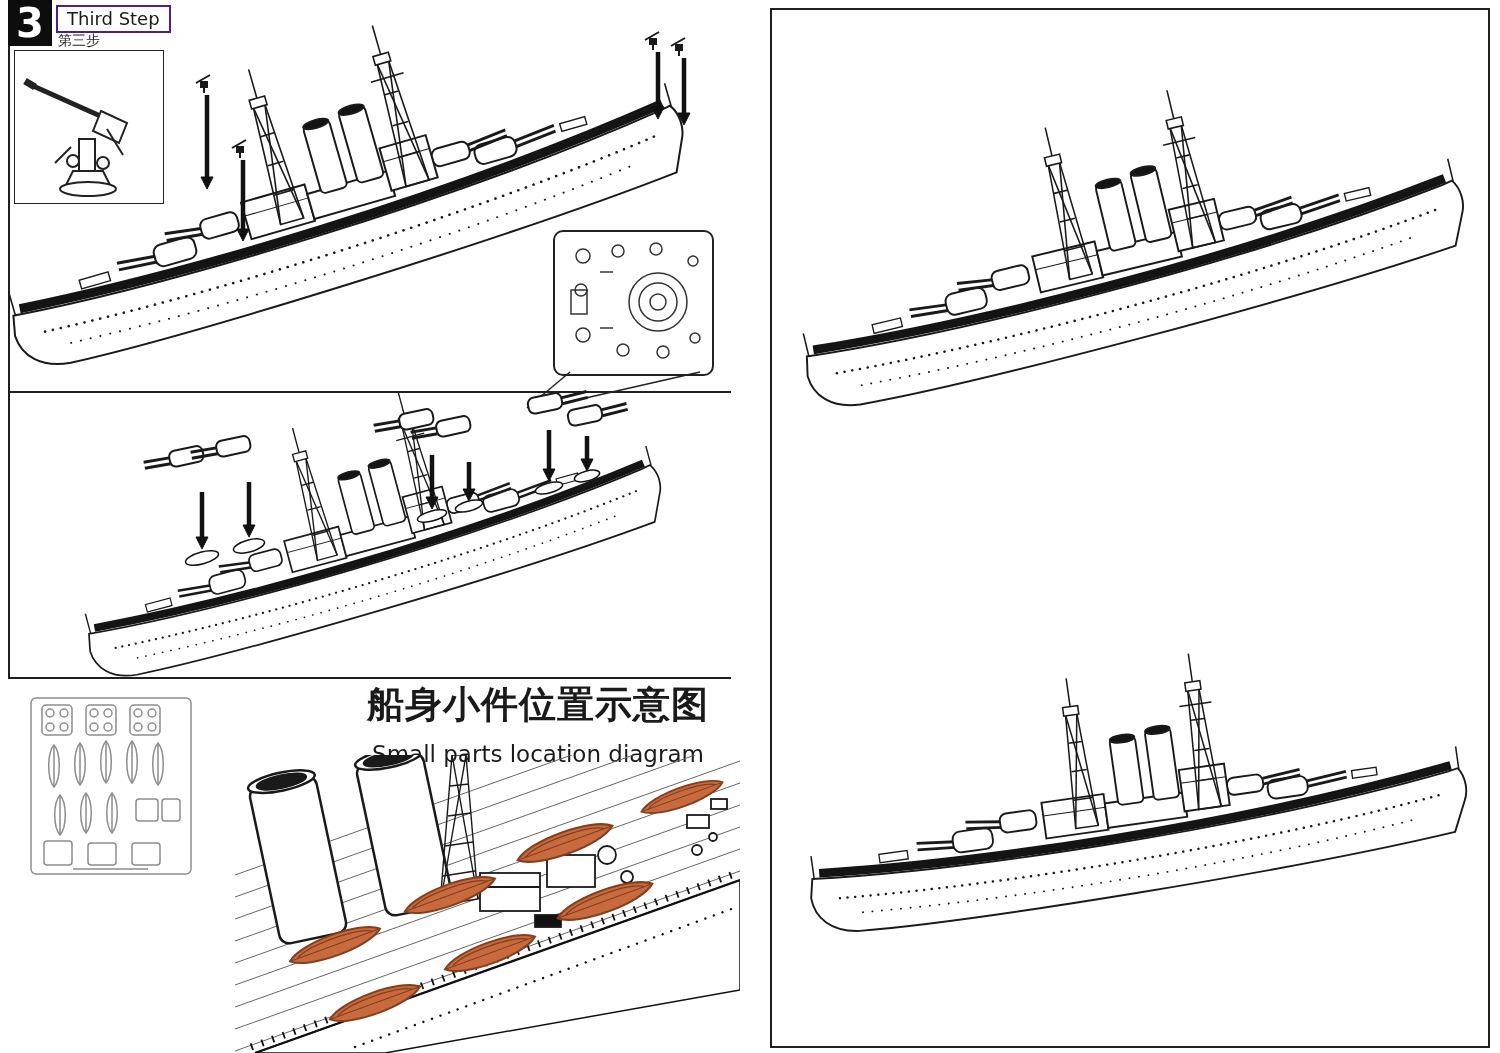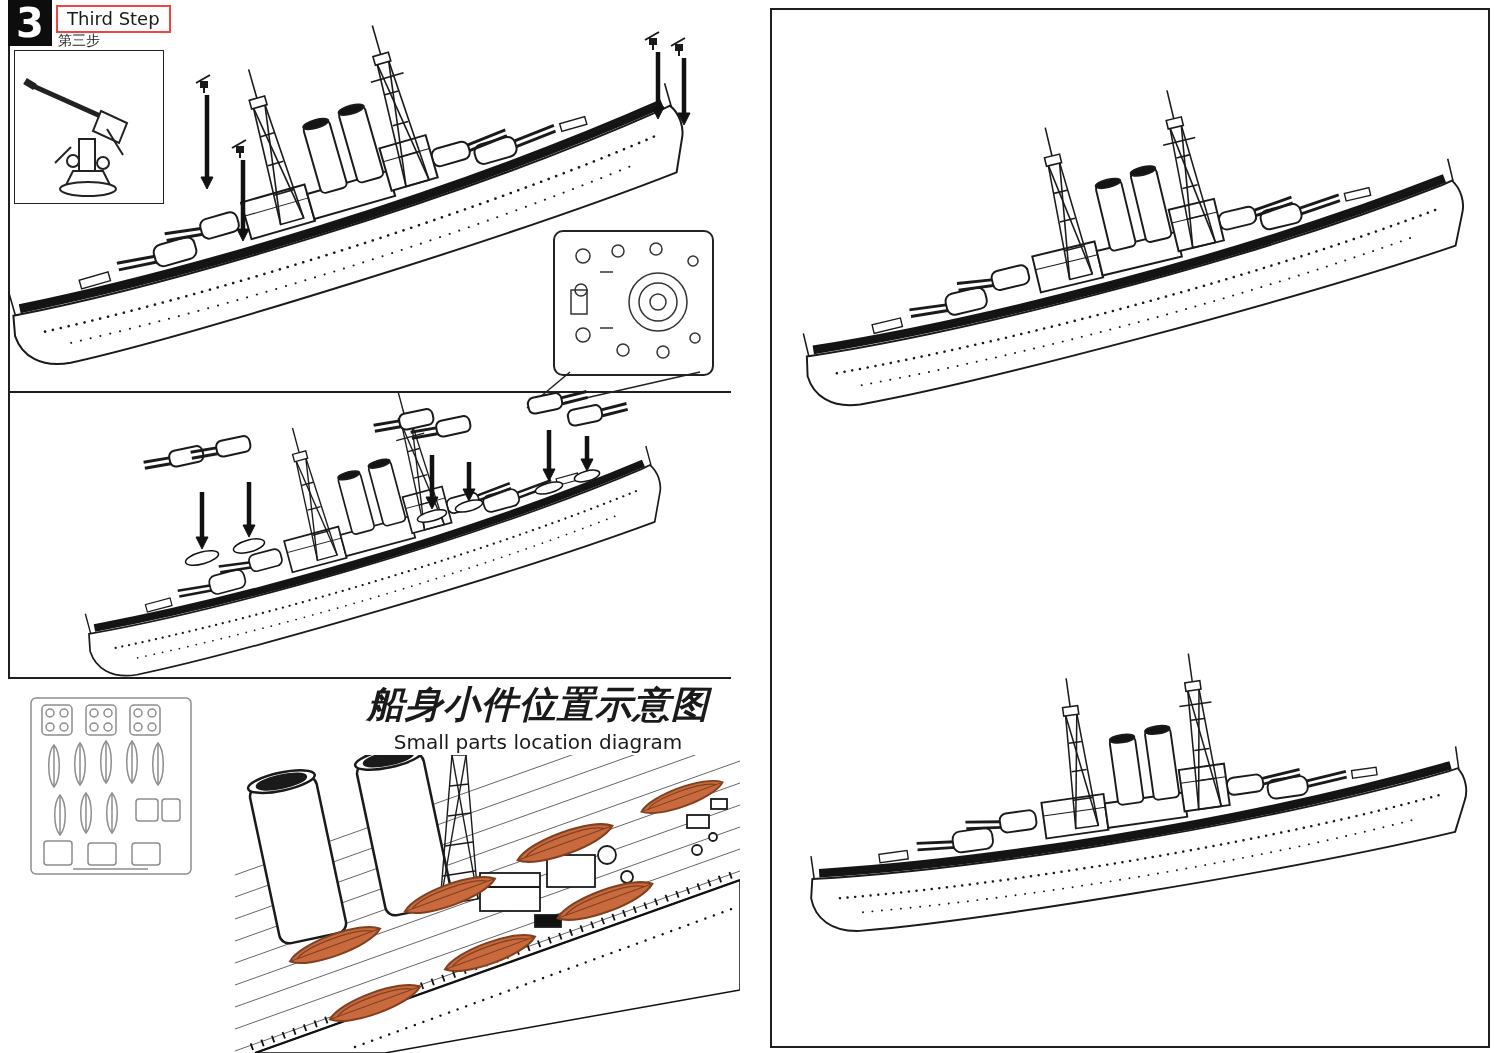--- a/index.html
+++ b/index.html
@@ -2,28 +2,28 @@
 <html><head>
 <meta charset="utf-8">
 <style>
   html,body{margin:0;padding:0;background:#fff;}
   .sheet{position:relative;width:1500px;height:1053px;background:#fff;overflow:hidden;
          font-family:"DejaVu Sans",sans-serif;color:#1a1a1a;}
   .abs{position:absolute;}
   .divider{position:absolute;background:#1f1f1f;}
   .step-badge{position:absolute;left:8px;top:0;width:44px;height:46px;background:#0d0d0d;color:#fff;
               font-size:40px;font-weight:bold;display:flex;align-items:center;justify-content:center;}
-  .step-label-box{position:absolute;left:56px;top:5px;border:2px solid #ef4444;padding:0 9px;height:24px;
+  .step-label-box{position:absolute;left:56px;top:5px;border:2px solid #4c1d95;padding:0 9px;height:24px;
                   font-size:18px;line-height:24px;white-space:nowrap;}
   .step-label-zh{position:absolute;left:58px;top:32px;font-size:14px;}
   .inset-box{position:absolute;border:1.5px solid #222;background:#fff;}
   .detail-box{position:absolute;border:2px solid #222;border-radius:10px;background:#fff;}
   .caption-block{position:absolute;left:352px;top:684px;width:372px;text-align:center;}
-  .caption-zh{font-size:37px;font-weight:600;letter-spacing:1px;line-height:1.15;font-style:italic;}
-  .caption-en{font-size:20px;line-height:1.2;margin-top:3px;}
+  .caption-zh{font-size:37px;font-weight:600;letter-spacing:1px;line-height:1.15;}
+  .caption-en{font-size:23px;line-height:1.2;margin-top:14px;}
   .right-panel{position:absolute;left:770px;top:8px;width:720px;height:1040px;border:2px solid #1f1f1f;
                box-sizing:border-box;background:#fff;}
   svg{display:block;}
 </style>
 </head>
 <body>
 
 <div class="sheet">
 
   <svg width="0" height="0" style="position:absolute" aria-hidden="true">

